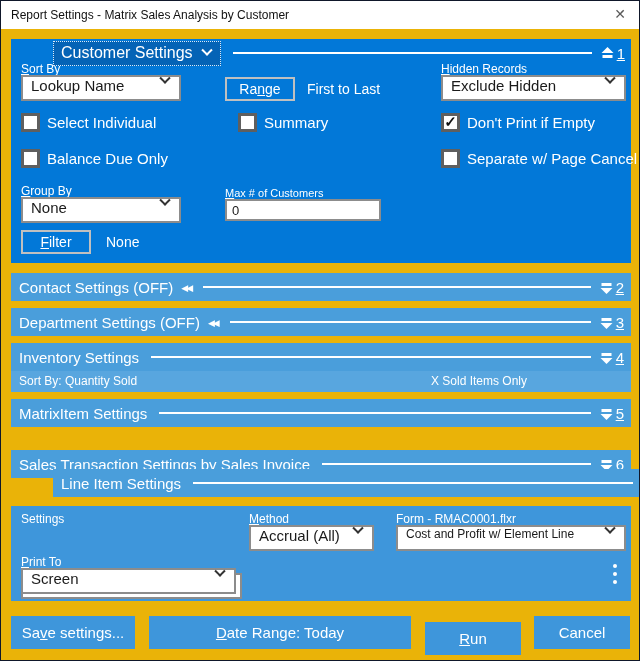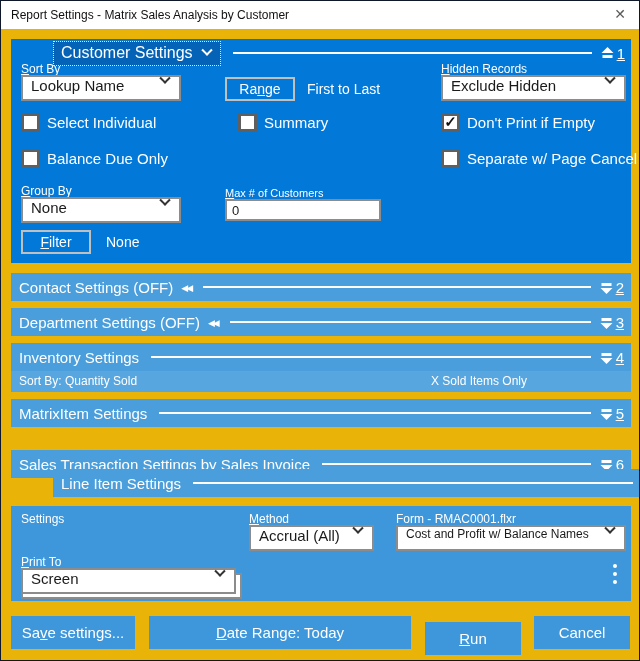--- a/index.html
+++ b/index.html
@@ -208,21 +208,21 @@
       <span class="cv">Last Used</span>
       <span class="chev dark"></span>
     </div>
     <div class="lbl" style="left:238px; top:6px;"><span></span><u>M</u><span>ethod</span></div>
     <div class="combo" style="left:238px; top:19px; width:125px;">
       <span class="cv">Accrual (All)</span>
       <span class="chev dark"></span>
     </div>
     <div class="lbl" style="left:385px; top:6px;">Form - RMAC0001.flxr</div>
     <div class="combo small" style="left:385px; top:19px; width:230px;">
-      <span class="cv">Cost and Profit w/ Balance Names</span>
+      <span class="cv">Cost and Profit w/ Element Line</span>
       <span class="chev dark"></span>
     </div>
     <div class="lbl" style="left:10px; top:49px;"><span></span><u>P</u><span>rint To</span></div>
     <div class="combo" style="left:10px; top:62px; width:215px;">
       <span class="cv">Screen</span>
       <span class="chev dark"></span>
     </div>
     <div class="kebab">
         <i></i>
         <i></i>

